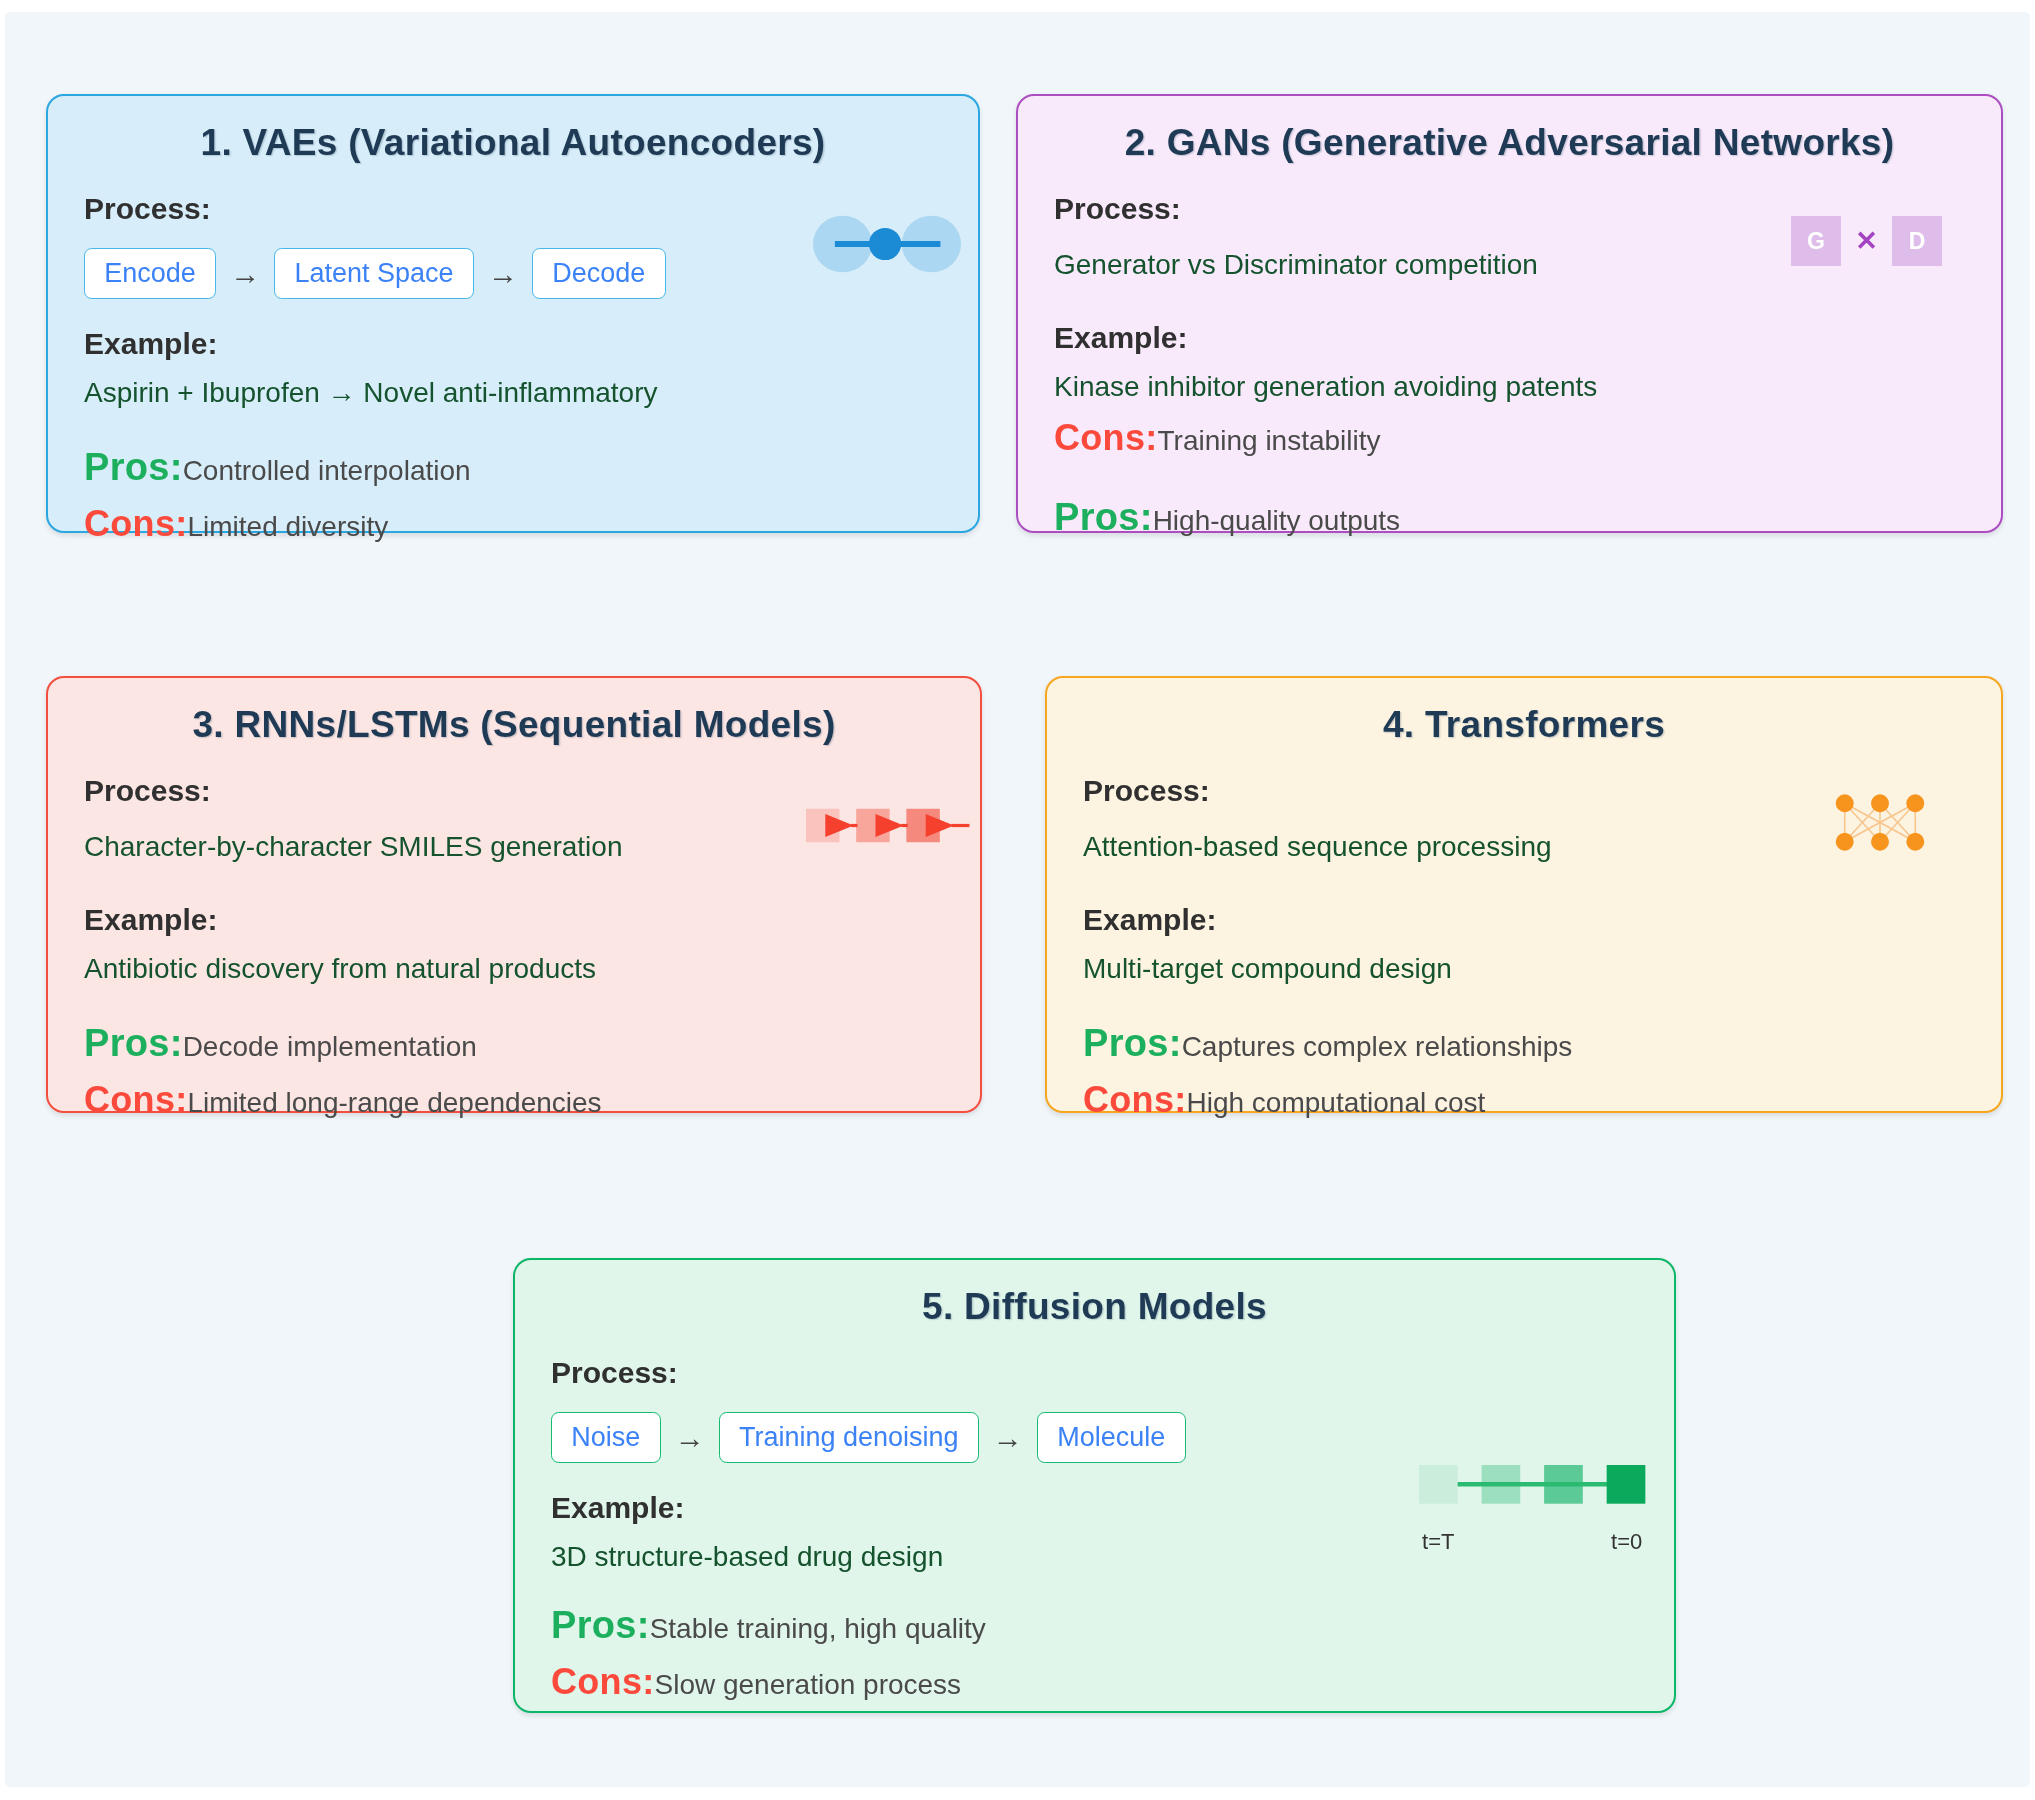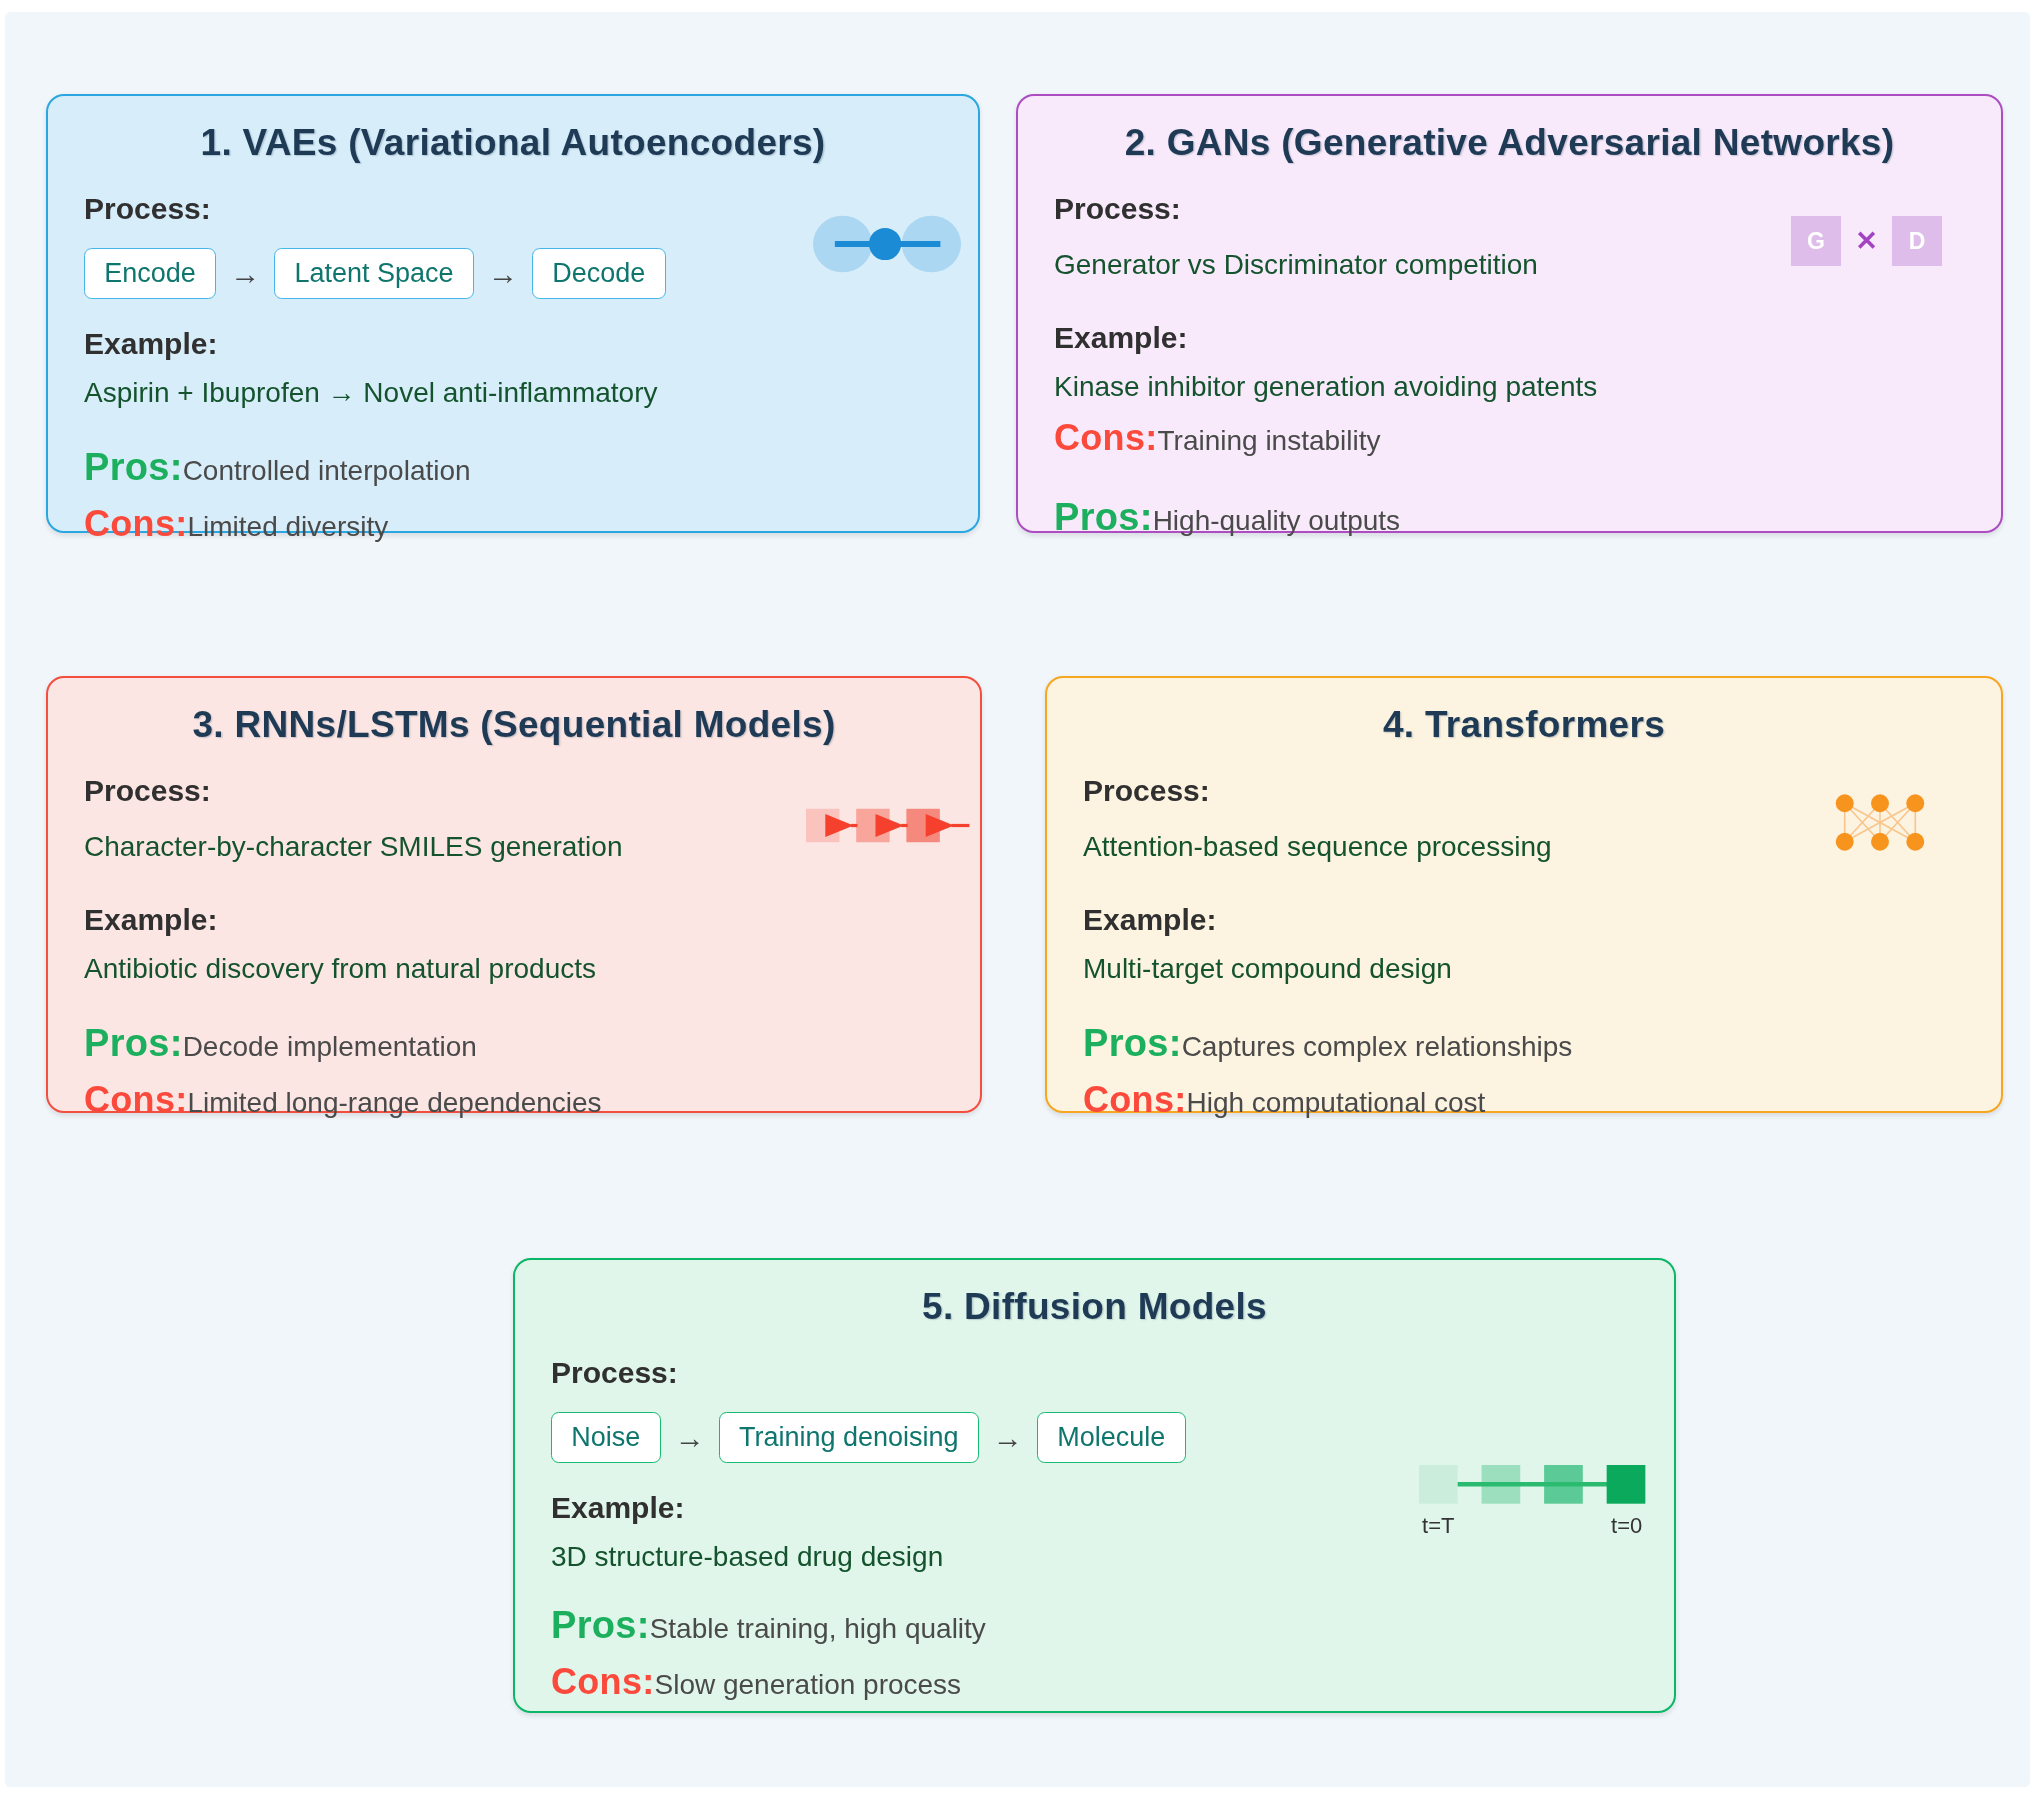--- a/index.html
+++ b/index.html
@@ -23,21 +23,21 @@
 
   .card-title{
     margin:9px 0 0 0;text-align:center;font-size:37px;font-weight:bold;
     color:#1e3a55;letter-spacing:0.3px;text-shadow:1.3px 1.3px 1.3px rgba(30,58,85,0.22);
   }
   .sec-label{margin-top:28px;font-size:30px;font-weight:bold;color:#303030;}
   .body-text{margin-top:15.5px;font-size:28px;color:#14532d;}
   .flow-row{margin-top:22px;display:flex;align-items:center;gap:14px;}
   .flow-box{
     background:#ffffff;border-radius:7.7px;padding:9px 19.3px;
-    font-size:27px;color:#0f766e;white-space:nowrap;
+    font-size:27px;color:#3b82f6;white-space:nowrap;
   }
   .card-vae .flow-box{border:1.9px solid #45b7ea;}
   .card-diff .flow-box{border:1.9px solid #16ba70;}
   .flow-arrow{font-size:30px;color:#444444;}
   .pc-line{margin-top:37px;font-size:28px;color:#4a4a4a;}
   .pc-line.cons-line{margin-top:14px;}
   .pros-label{font-size:38px;font-weight:bold;color:#1caf5e;letter-spacing:0.3px;}
   .cons-label{font-size:36px;font-weight:bold;color:#fb4a3c;letter-spacing:0.3px;}
 
   .icon{position:absolute;}
@@ -45,21 +45,21 @@
   .gan-icon{right:59px;top:120px;display:flex;align-items:center;gap:11.6px;}
   .gan-box{
     width:50px;height:50px;background:#dfbdea;display:flex;align-items:center;justify-content:center;
     color:#ffffff;font-size:23px;font-weight:bold;
   }
   .gan-x{font-size:27px;font-weight:bold;color:#a443c2;padding:0 2.6px;}
   .rnn-icon{right:7.7px;top:128px;}
   .tfm-icon{right:75px;top:115px;}
   .diff-icon{right:28px;top:205px;width:227px;}
   .diff-labels{display:flex;justify-content:space-between;margin-top:6.4px;font-size:22px;color:#333333;}
-  .diff-labels span{width:45px;text-align:center;}
+  .diff-labels span{width:45px;text-align:center;margin-top:16px;}
   .diff-labels .t-start{margin-left:-3.2px;}
   .diff-labels .t-end{margin-right:-3.2px;}
 </style>
 </head>
 <body>
 
 <div class="panel"></div>
 
 <section class="card card-vae">
   <h2 class="card-title">1. VAEs (Variational Autoencoders)</h2>

